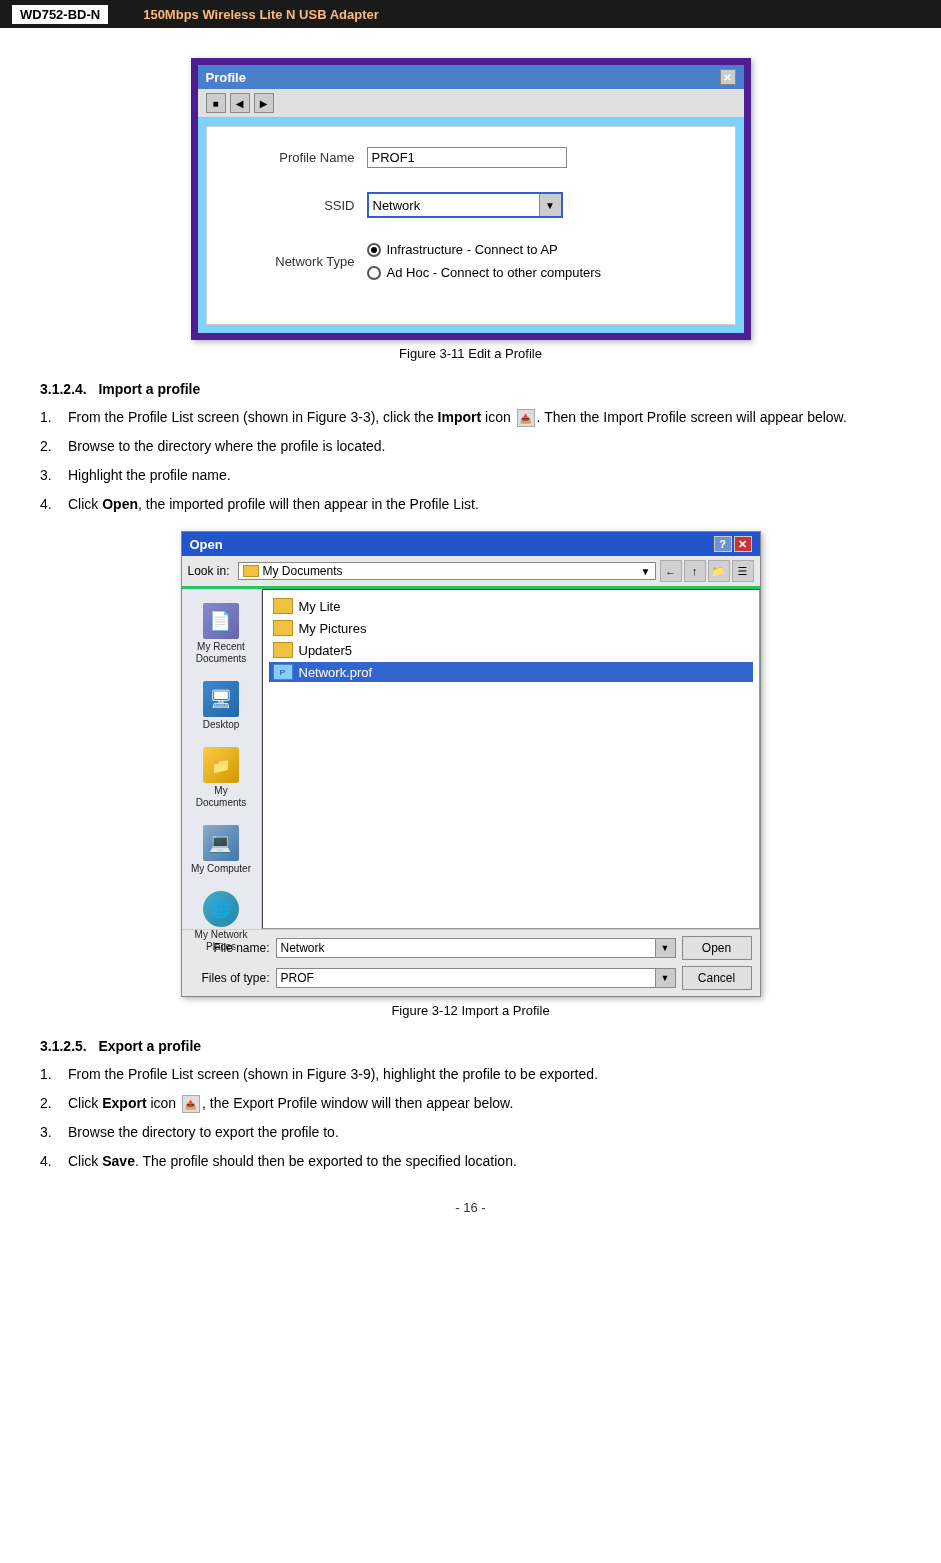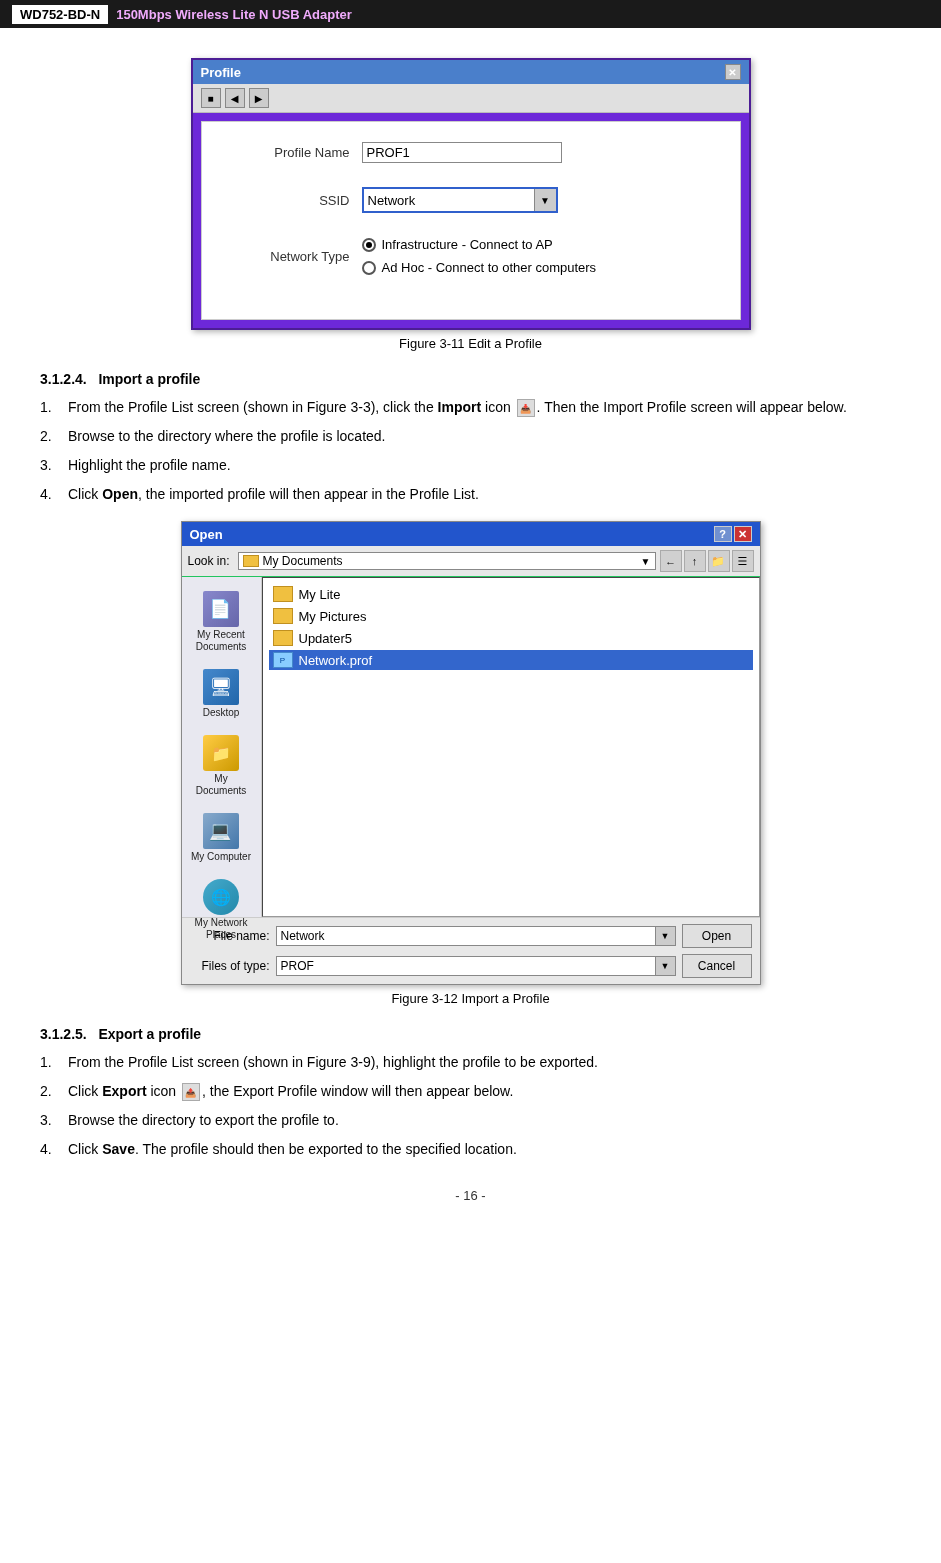--- a/index.html
+++ b/index.html
@@ -25,23 +25,24 @@
     }
     .page-header .model {
       background: #fff;
       color: #000;
       padding: 2px 8px;
       margin-right: 8px;
       font-weight: bold;
       font-size: 13px;
     }
     .page-header .title {
-      color: #f0abfc;
+      color: #fdba74;
       font-size: 13px;
       font-weight: bold;
+      margin-left: 27px;
     }
 
     
     .content {
       padding: 20px 40px 30px 40px;
     }
 
     
     .figure-container {
       display: flex;
@@ -50,22 +51,22 @@
       margin: 10px 0 20px 0;
     }
     .figure-caption {
       font-size: 13px;
       margin-top: 6px;
       color: #000;
     }
 
     
     .dialog-profile {
-      border: 2px solid #4c1d95;
-      background: #6d28d9;
+      border: 7px solid #4c1d95;
+      background: #7dd3fc;
       width: 560px;
       box-shadow: 2px 2px 6px rgba(0,0,0,0.3);
     }
     .dialog-titlebar {
       background: #4a7fcb;
       color: #fff;
       display: flex;
       align-items: center;
       justify-content: space-between;
       padding: 4px 8px;
@@ -259,21 +260,21 @@
     }
     .open-title-btn.close-btn {
       background: #cc3333;
     }
 
     .dialog-open-toolbar {
       display: flex;
       align-items: center;
       padding: 4px 6px;
       background: #e8e8e8;
-      border-bottom: 1px solid #22c55e;
+      border-bottom: 3px solid #22c55e;
       gap: 4px;
     }
     .open-toolbar-label {
       font-size: 12px;
       margin-right: 4px;
     }
     .open-toolbar-select {
       display: flex;
       align-items: center;
       border: 1px solid #888;

